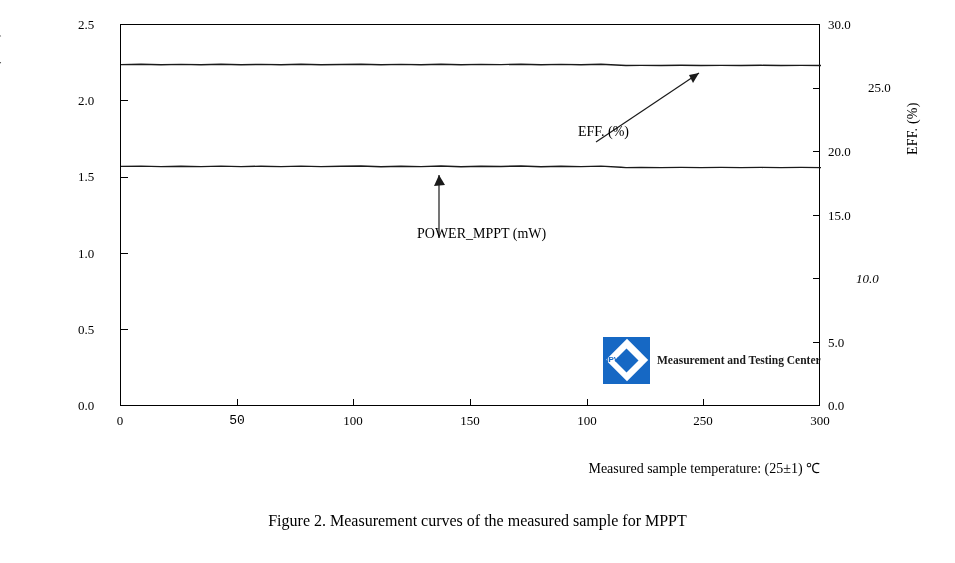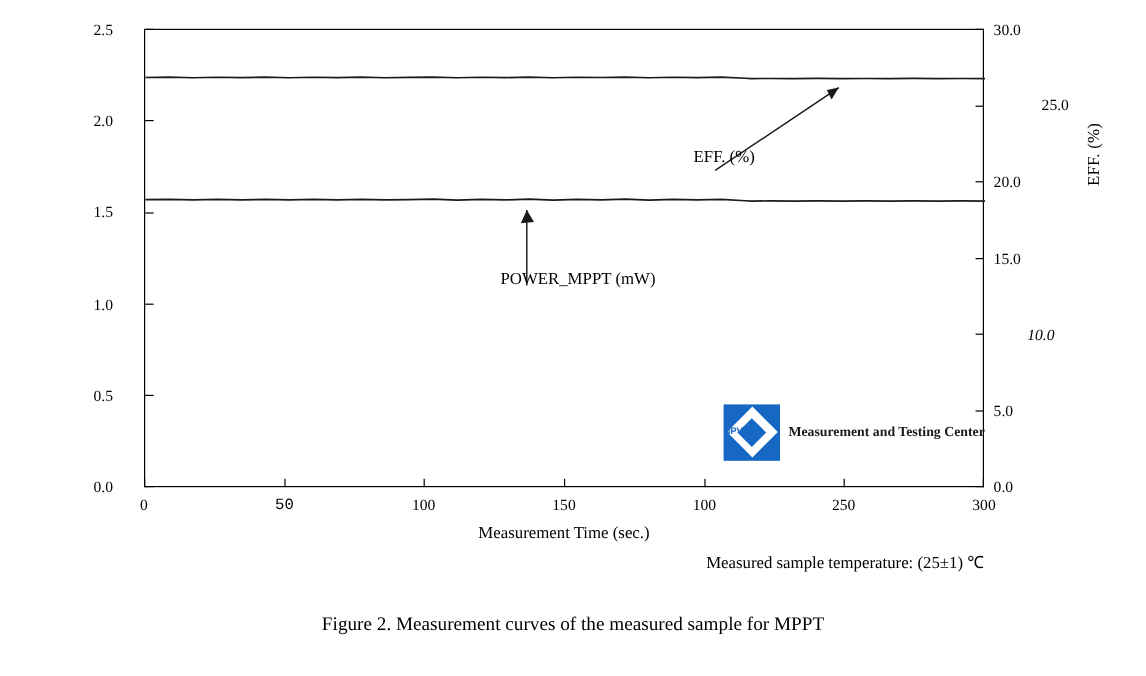--- a/index.html
+++ b/index.html
@@ -266,21 +266,20 @@
   <div class="tick-mark v" style="left:237px; top:399px;"></div>
   <div class="tick-mark v" style="left:353px; top:399px;"></div>
   <div class="tick-mark v" style="left:470px; top:399px;"></div>
   <div class="tick-mark v" style="left:587px; top:399px;"></div>
   <div class="tick-mark v" style="left:703px; top:399px;"></div>
   <div class="tick-mark v" style="left:819px; top:399px;"></div>
 
   <div class="series-label" style="left:578px; top:124px;">EFF. (%)</div>
   <div class="series-label" style="left:417px; top:226px;">POWER_MPPT (mW)</div>
 
-  <div class="axis-title-x">Measurement Time (sec.)</div>
   <div class="axis-subnote">Measured sample temperature: (25±1) ℃</div>
 
   <div class="logo-block">
     <div class="logo-mark">
       <div class="diamond"></div>
       <div class="inner-diamond"></div>
       <div class="mark-text">NPVM</div>
     </div>
     <div class="logo-text">
       <div>Measurement and Testing Center</div>

